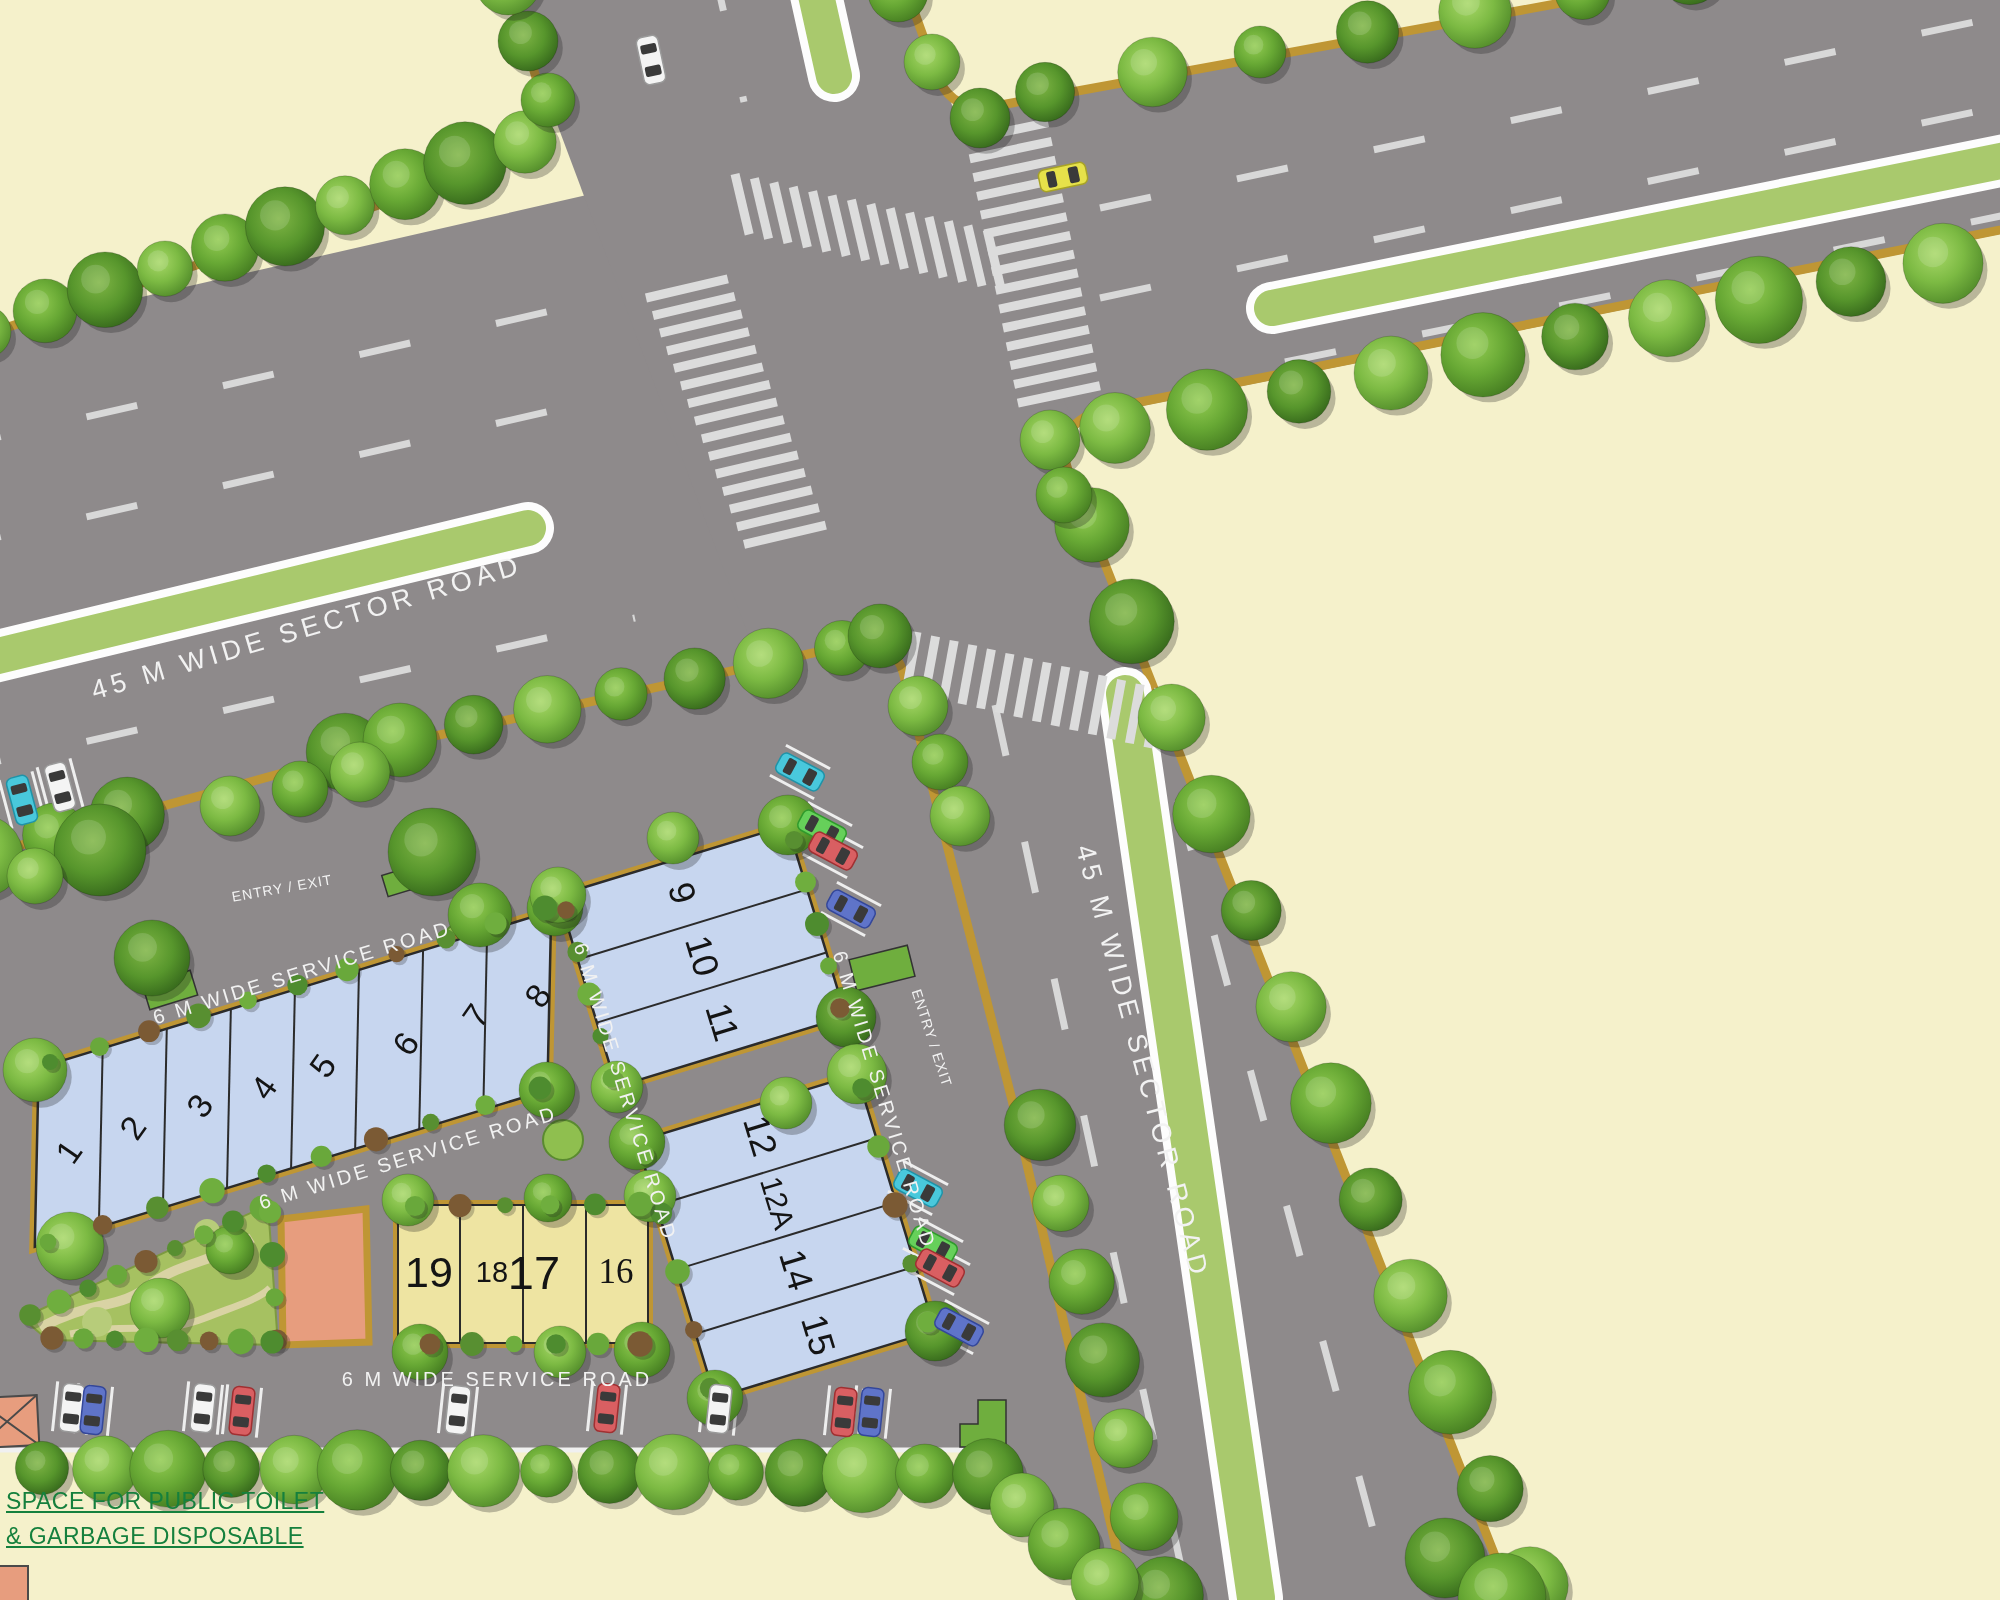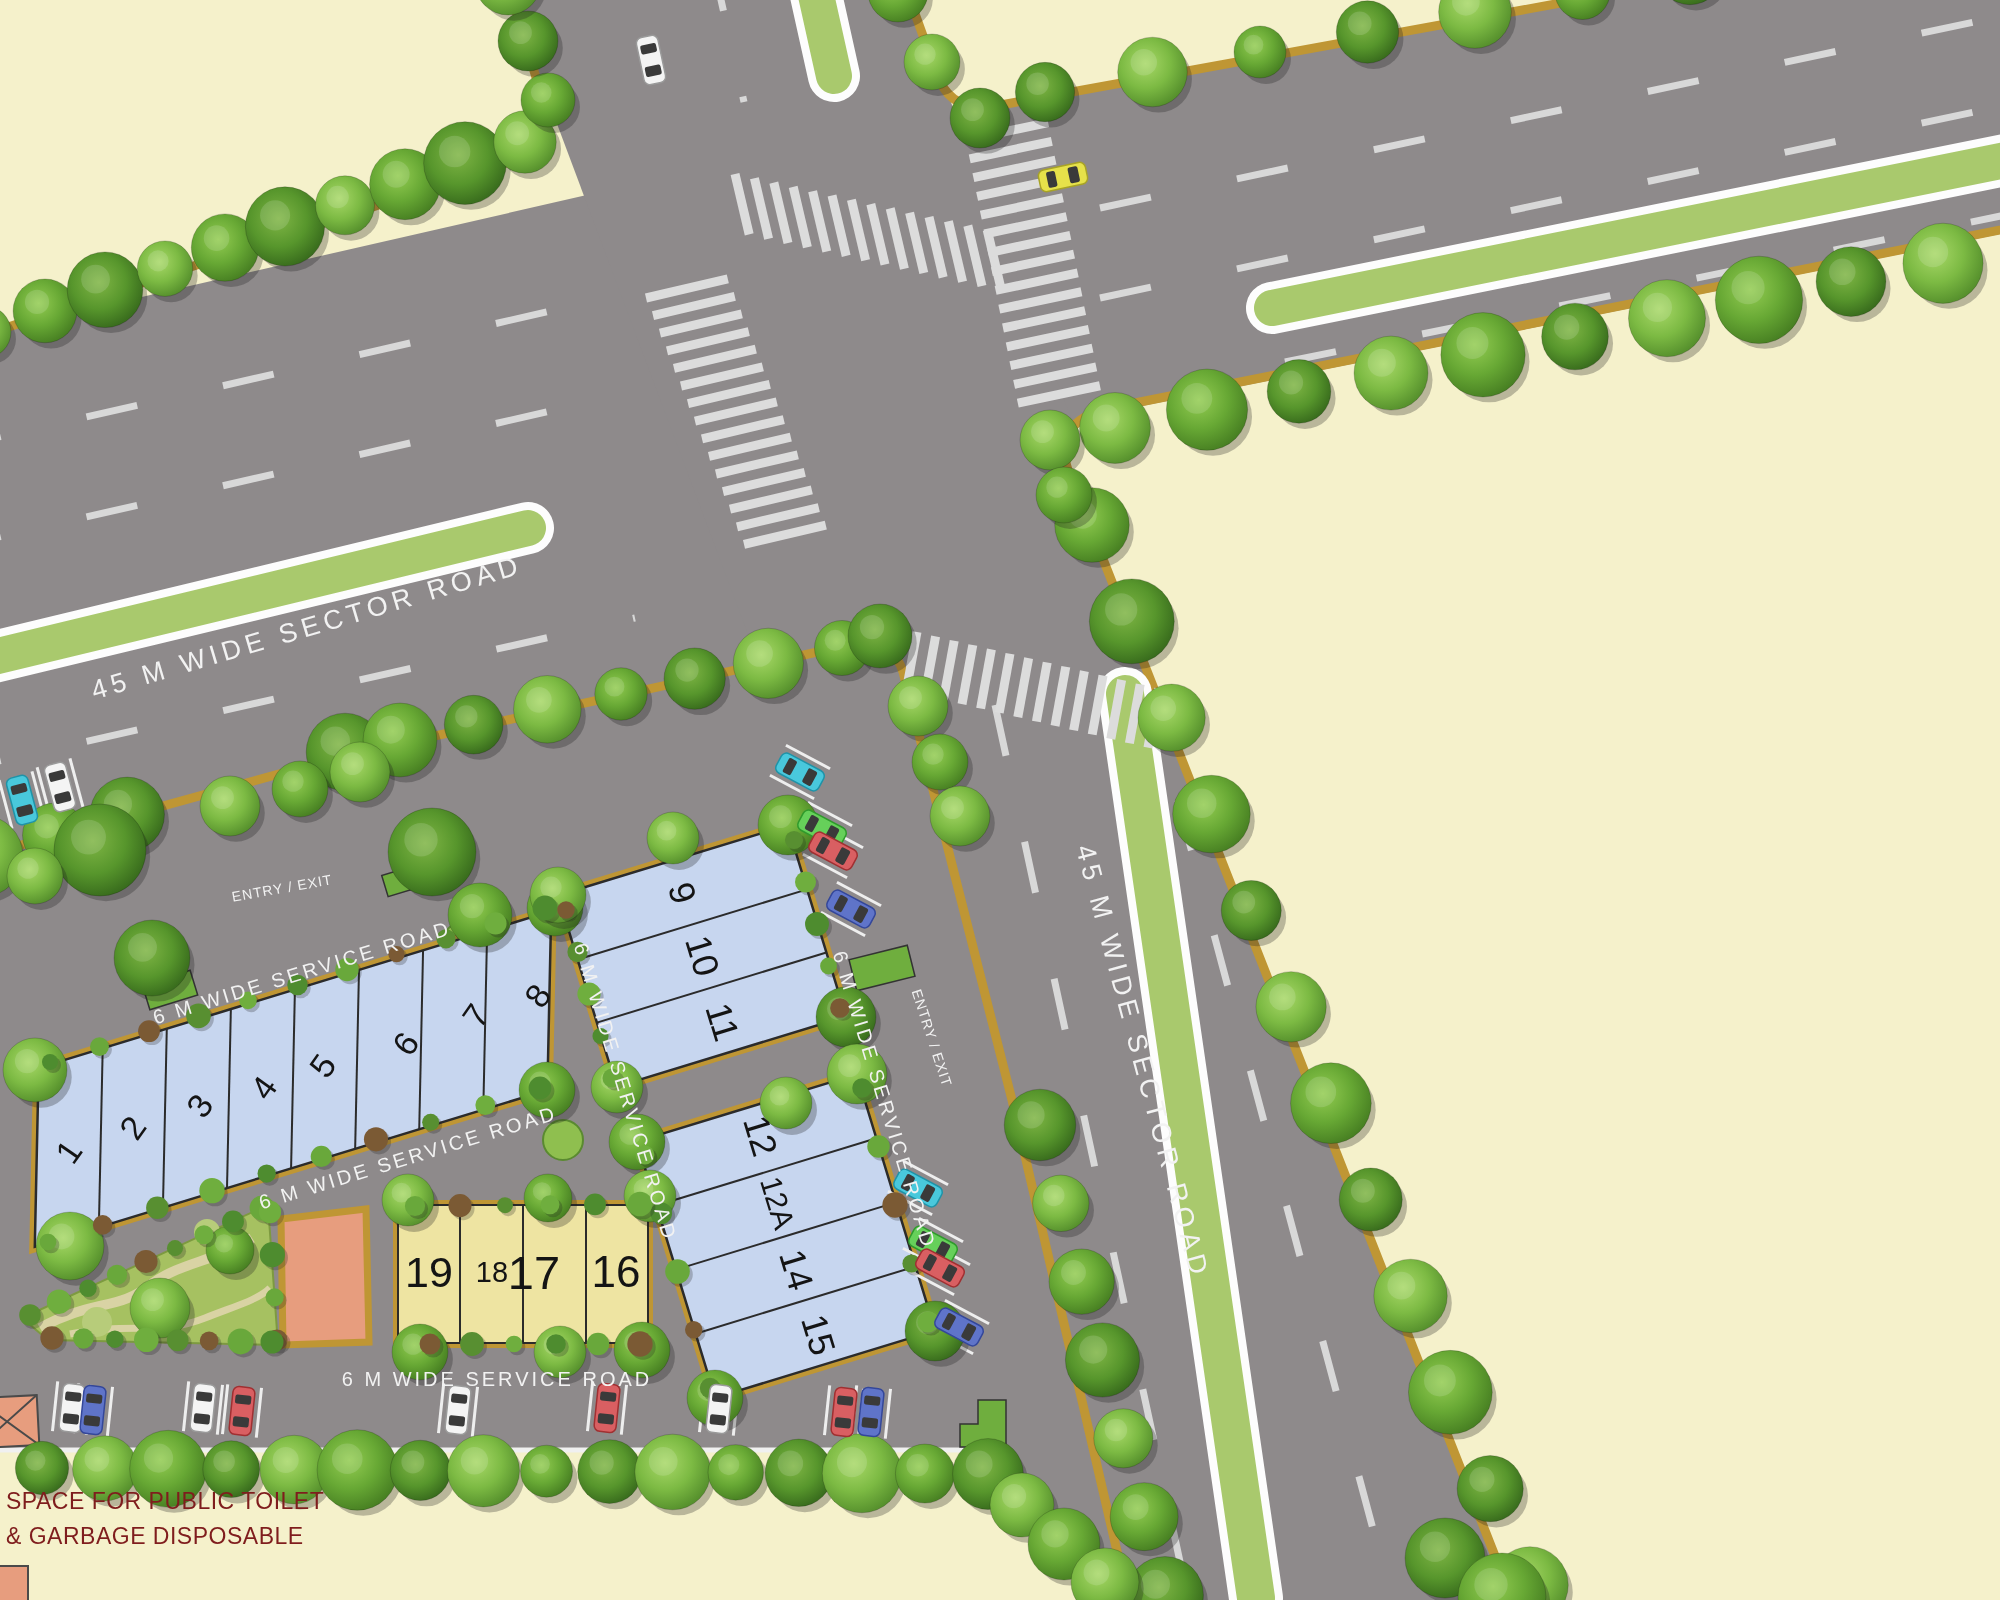--- a/index.html
+++ b/index.html
@@ -5,22 +5,22 @@
   html,body{margin:0;padding:0;background:#f5f1cb;}
   #stage{position:relative;width:2000px;height:1600px;overflow:hidden;
          font-family:"Liberation Sans",sans-serif;background:#f5f1cb;}
   #stage svg{position:absolute;left:0;top:0;}
   .lbl{position:absolute;white-space:nowrap;color:#f2f2f2;
        font-family:"Liberation Sans",sans-serif;}
   .road-lbl{font-size:27px;letter-spacing:5px;}
   .svc-lbl{font-size:20px;letter-spacing:3px;}
   .entry-lbl{font-size:14px;letter-spacing:1px;}
   .plot-num{position:absolute;color:#141414;font-family:"Liberation Sans",sans-serif;}
-  .note{position:absolute;left:6px;top:1484px;color:#7f1d1d;font-size:23px;
-        line-height:1.5;letter-spacing:.5px;}
+  .note{position:absolute;left:6px;top:1484px;color:#15803d;font-size:23px;
+        line-height:1.5;letter-spacing:.5px;text-decoration:underline;}
 </style>
 </head>
 <body>
 
 <div id="stage">
 
 <svg width="2000" height="1600" viewBox="0 0 2000 1600">
   <defs>
     <radialGradient id="g0" cx="40%" cy="38%" r="65%">
       <stop offset="0%" stop-color="#a8d868"></stop>
@@ -934,20 +934,20 @@
 <div class="plot-num" style="left:722px;top:1022px;font-size:36px;transform:translate(-50%,-50%) rotate(73deg);">11</div>
 
 <div class="plot-num" style="left:760px;top:1136px;font-size:36px;transform:translate(-50%,-50%) rotate(73deg);">12</div>
 <div class="plot-num" style="left:777px;top:1203px;font-size:30px;transform:translate(-50%,-50%) rotate(73deg);">12A</div>
 <div class="plot-num" style="left:796px;top:1270px;font-size:36px;transform:translate(-50%,-50%) rotate(73deg);">14</div>
 <div class="plot-num" style="left:818px;top:1335px;font-size:36px;transform:translate(-50%,-50%) rotate(73deg);">15</div>
 
 <div class="plot-num" style="left:429px;top:1272px;font-size:43px;transform:translate(-50%,-50%);">19</div>
 <div class="plot-num" style="left:492px;top:1272px;font-size:29px;transform:translate(-50%,-50%);">18</div>
 <div class="plot-num" style="left:534px;top:1272px;font-size:47px;transform:translate(-50%,-50%);">17</div>
-<div class="plot-num" style="left:616px;top:1272px;font-size:44px;transform:translate(-50%,-50%);">16</div>
+<div class="plot-num" style="left:616px;top:1272px;font-size:35px;transform:translate(-50%,-50%);font-family:Liberation Serif, serif;">16</div>
 
 <div class="note">
   <div>SPACE FOR PUBLIC TOILET</div>
   <div>&amp; GARBAGE DISPOSABLE</div>
 </div>
 
 </div>
 
 </body></html>

